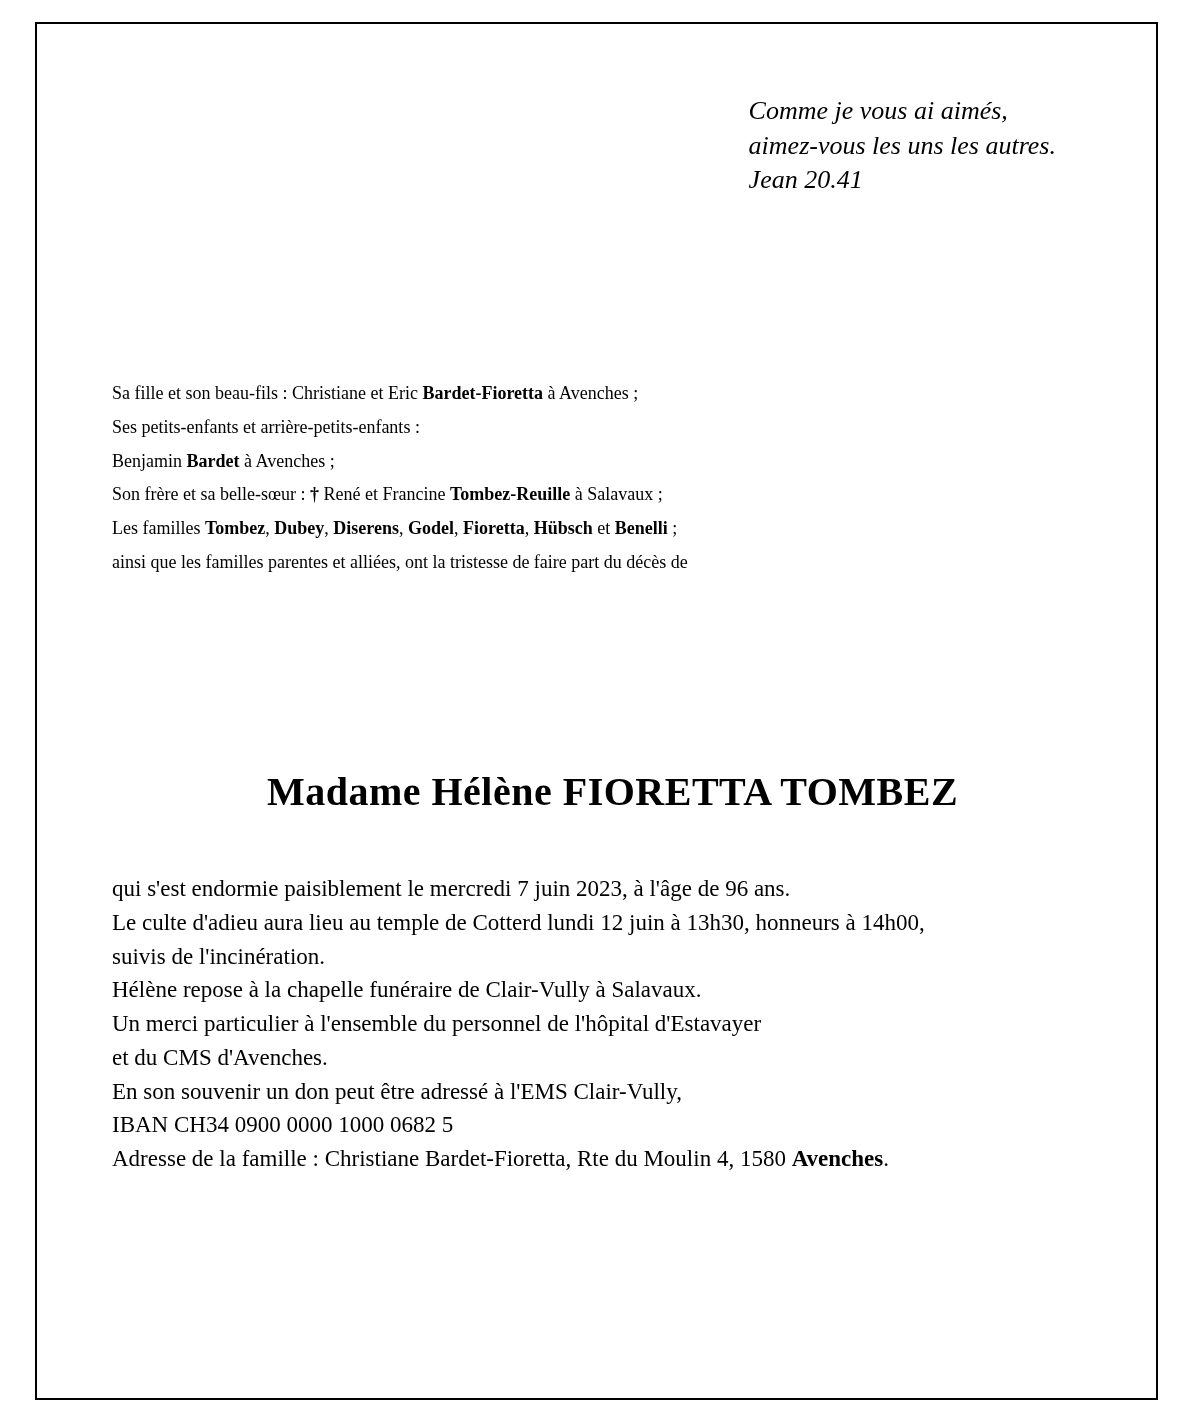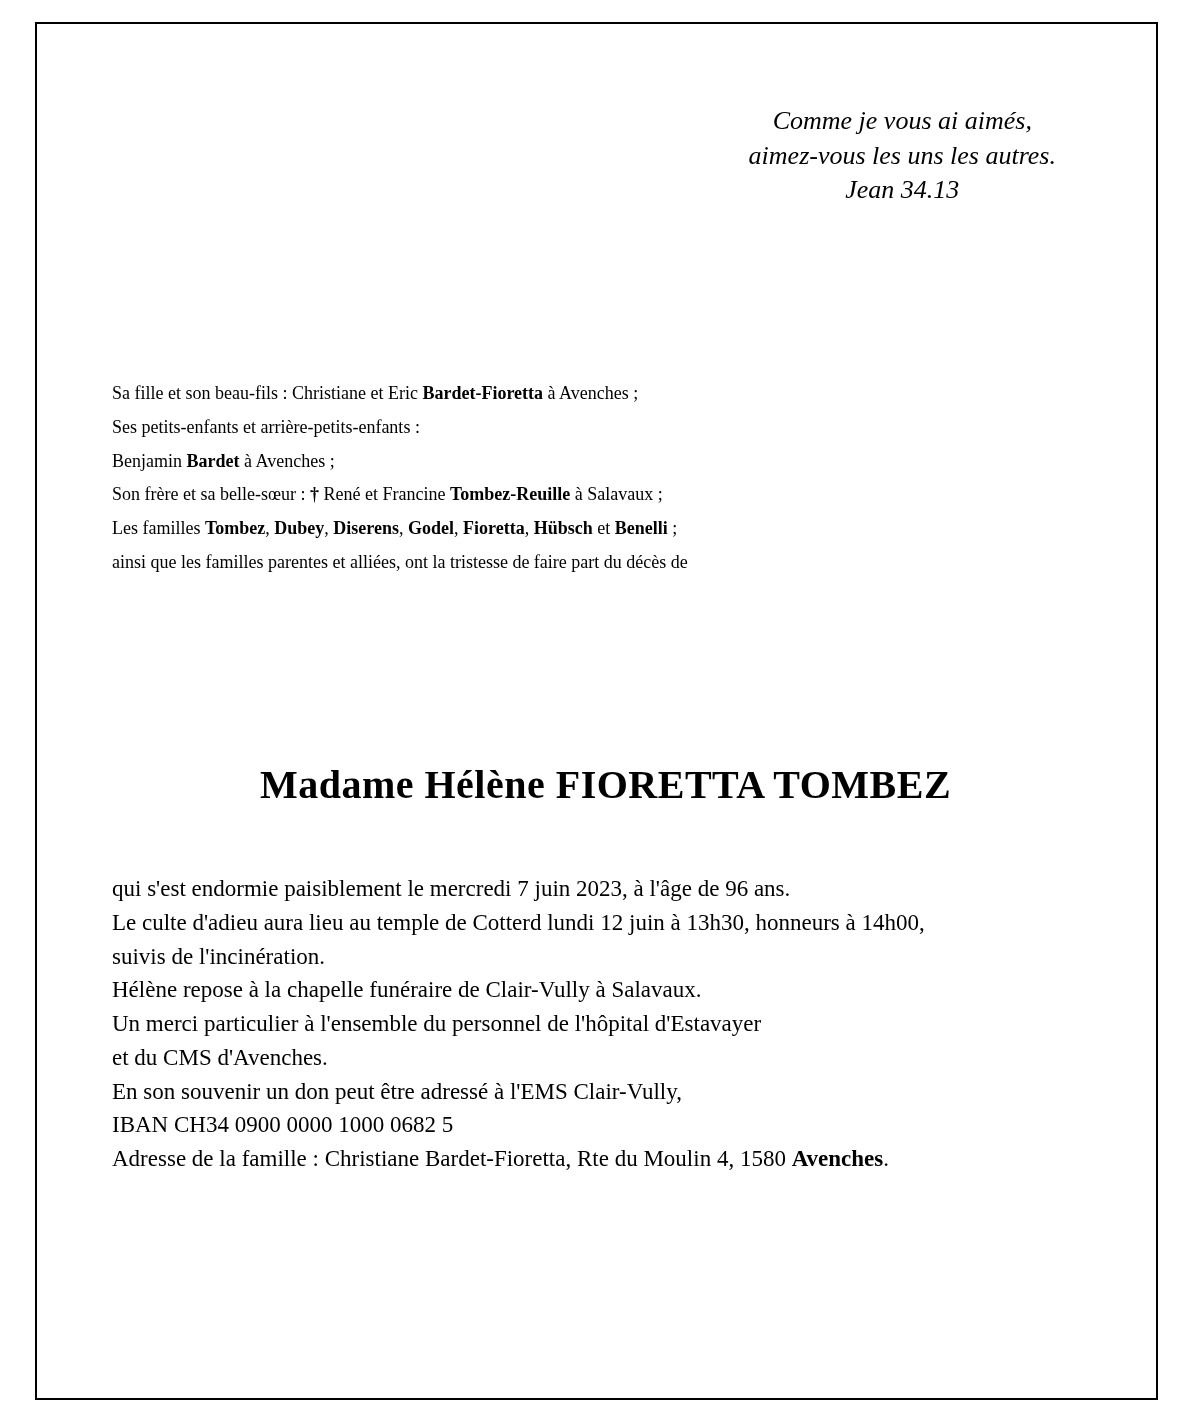--- a/index.html
+++ b/index.html
@@ -20,42 +20,42 @@
     position: absolute;
     left: 35px;
     top: 22px;
     width: 1123px;
     height: 1378px;
     border: 2px solid #000000;
     box-sizing: border-box;
   }
   .epigraph {
     position: absolute;
-    top: 80px;
+    top: 70px;
     right: 100px;
-    text-align: center;
+    text-align: left;
     font-style: italic;
     font-size: 26px;
     line-height: 34.5px;
     white-space: nowrap;
   }
   .family {
     position: absolute;
     top: 353px;
     left: 75px;
     font-size: 18px;
     line-height: 33.75px;
     white-space: nowrap;
   }
   .title {
     position: absolute;
     top: 729px;
     left: 0;
     width: 100%;
-    margin: 9px;
+    margin: 16px;
     text-align: center;
     font-size: 40px;
     line-height: 46px;
     font-weight: bold;
     letter-spacing: 0.5px;
   }
   .details {
     position: absolute;
     top: 848px;
     left: 75px;
@@ -69,21 +69,21 @@
 </style>
 </head>
 <body>
 
 <div class="page">
   <div class="frame">
 
     <div class="epigraph">
         <div class="line">Comme je vous ai aimés,</div>
         <div class="line">aimez-vous les uns les autres.</div>
-        <div class="line">Jean 34.13</div>
+        <div class="line">Jean 20.41</div>
       </div>
 
     <div class="family">
         <div class="line"><span class="">Sa fille et son beau-fils : Christiane et Eric </span><span class="b">Bardet-Fioretta</span><span class=""> à Avenches ;</span></div>
         <div class="line"><span class="">Ses petits-enfants et arrière-petits-enfants :</span></div>
         <div class="line"><span class="">Benjamin </span><span class="b">Bardet</span><span class=""> à Avenches ;</span></div>
         <div class="line"><span class="">Son frère et sa belle-sœur : </span><span class="b">†</span><span class=""> René et Francine </span><span class="b">Tombez-Reuille</span><span class=""> à Salavaux ;</span></div>
         <div class="line"><span class="">Les familles </span><span class="b">Tombez</span><span class="">, </span><span class="b">Dubey</span><span class="">, </span><span class="b">Diserens</span><span class="">, </span><span class="b">Godel</span><span class="">, </span><span class="b">Fioretta</span><span class="">, </span><span class="b">Hübsch</span><span class=""> et </span><span class="b">Benelli</span><span class=""> ;</span></div>
         <div class="line"><span class="">ainsi que les familles parentes et alliées, ont la tristesse de faire part du décès de</span></div>
       </div>

